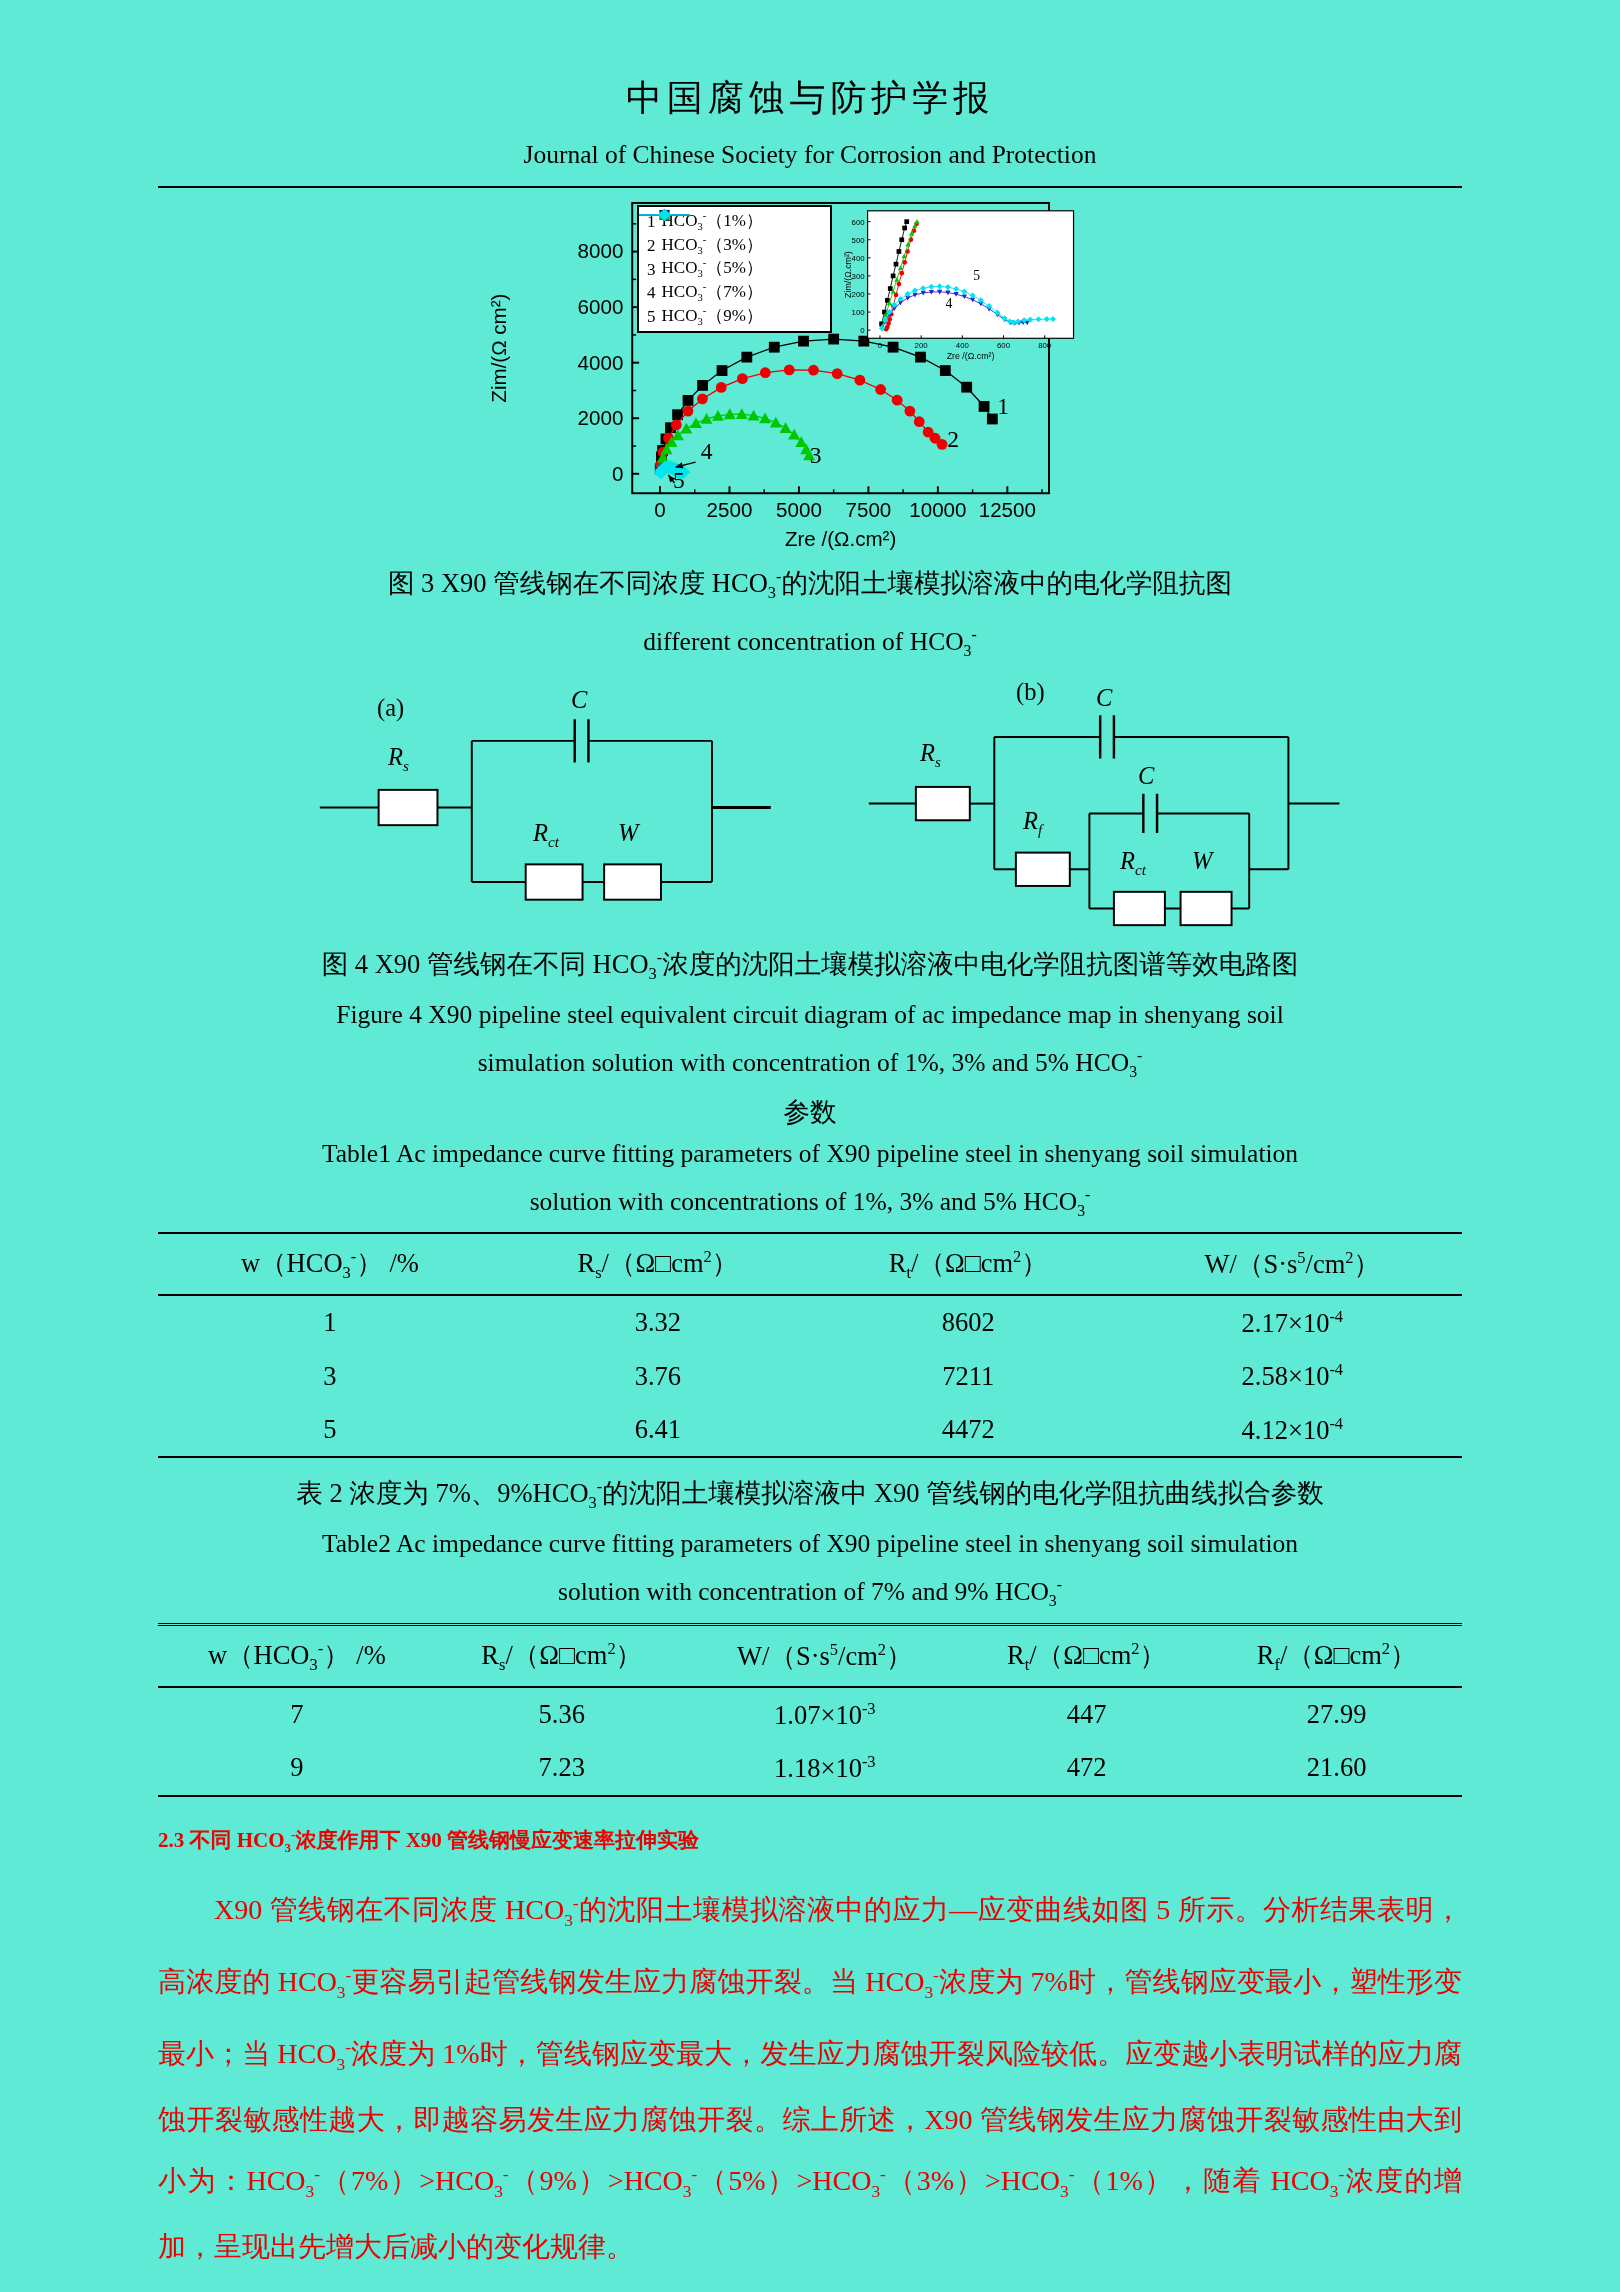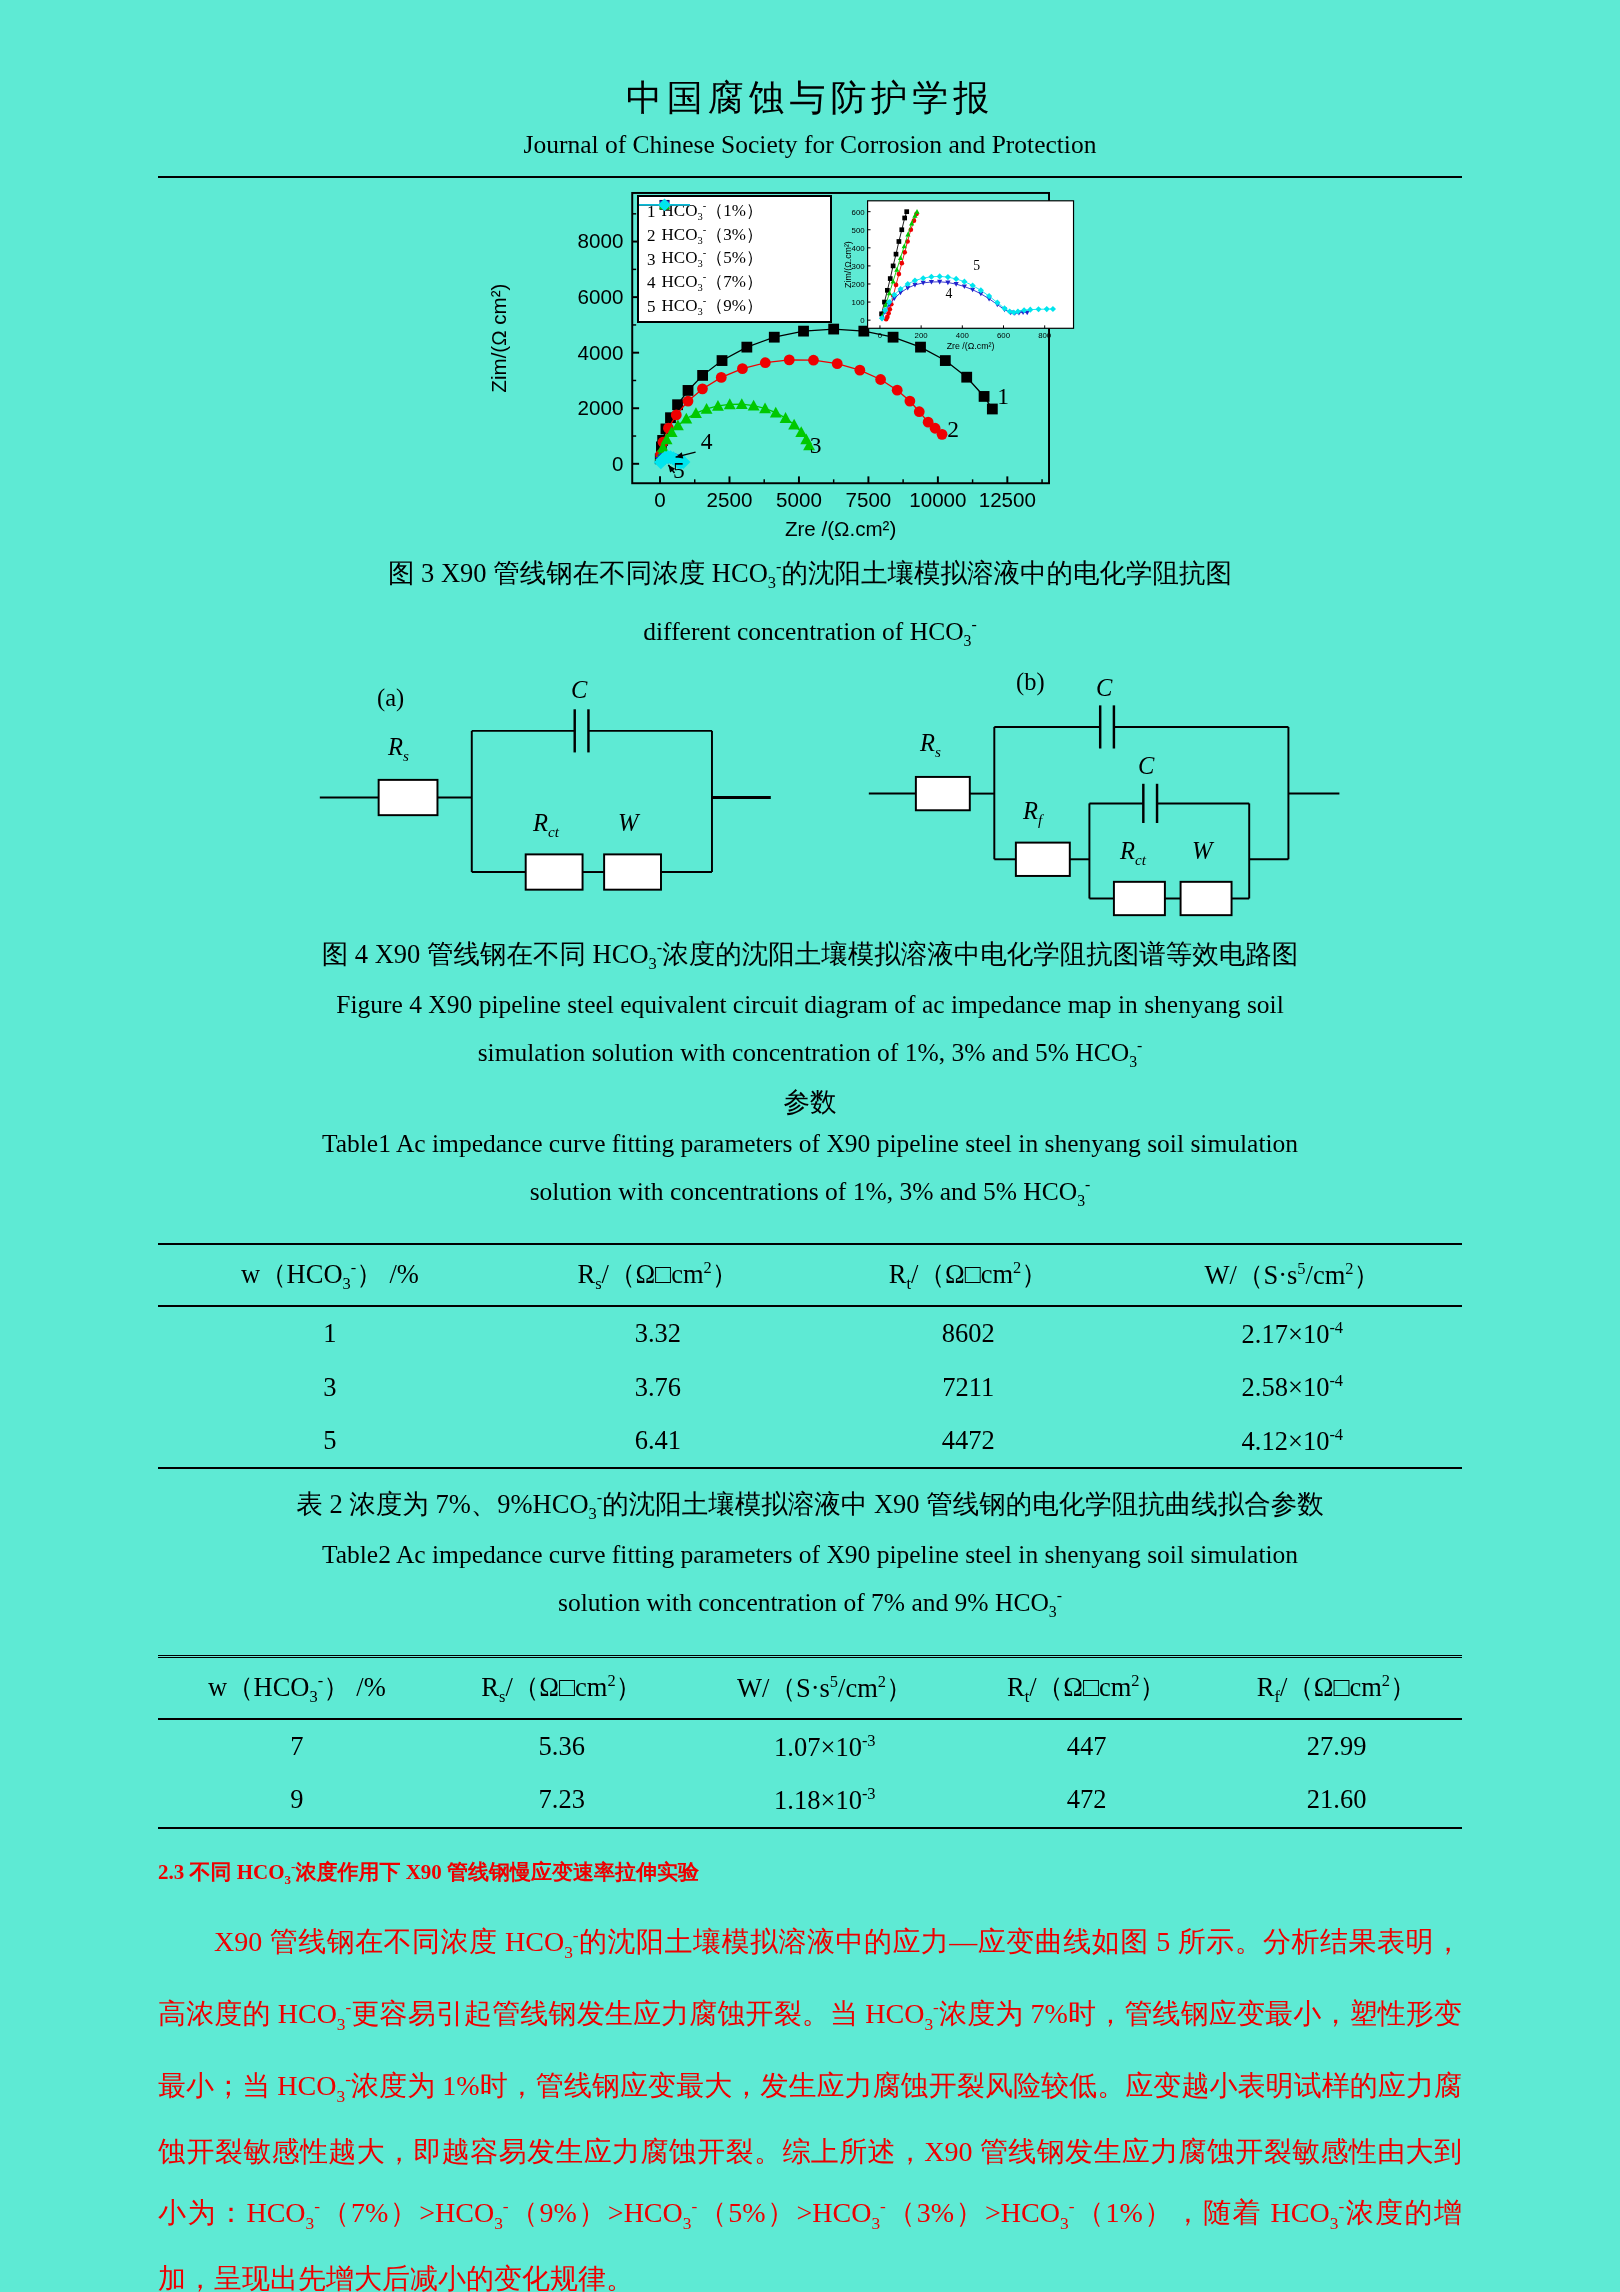--- a/index.html
+++ b/index.html
@@ -3,21 +3,21 @@
 <meta charset="utf-8">
 <style>
   html,body{margin:0;padding:0;background:#888;}
   .page{
     width:1620px;height:2293px;background:#5eead4;margin:0 auto;
     font-family:"Liberation Serif","DejaVu Serif",serif;color:#000;
     position:relative;overflow:hidden;box-sizing:border-box;padding-top:74px;
   }
   .content{width:1304px;margin:0 auto;}
   .jtitle{font-size:36px;text-align:center;letter-spacing:4.9px;font-weight:normal;margin:0;}
-  .jsub{font-size:25.5px;text-align:center;font-weight:normal;margin:7px 0 0 0;}
+  .jsub{font-size:25.5px;text-align:center;font-weight:normal;margin:17px 0 0 0;}
   .rule{border:none;border-top:2.9px solid #000;margin:15.7px 0 0 0;}
   
   #nyquist-chart{position:relative;width:667px;height:355px;margin:13.7px 0 0 330px;}
   #nyquist-chart svg{position:absolute;left:0;top:0;}
   .legend-box{
     position:absolute;left:149px;top:3.9px;width:195px;height:128px;border:2px solid #000;
     background:#fff;box-sizing:border-box;display:flex;flex-direction:column;
     justify-content:space-around;padding:2.9px 2px 2.9px 6.9px;z-index:2;
   }
   .legend-row{display:flex;align-items:center;gap:4.9px;font-size:17px;line-height:1;}
@@ -27,21 +27,21 @@
   sup{font-size:62%;}
   
   .cap{font-size:25.5px;text-align:center;margin:0;line-height:41px;}
   .capzh{font-size:26.5px;}
   
   #circuit{position:relative;width:1098px;height:257px;margin:9.8px auto 0 auto;}
   #circuit svg{position:absolute;left:0;top:0;}
   .clabel{position:absolute;font-size:24.5px;font-style:italic;line-height:1;}
   .clabel.plain{font-style:normal;}
   
-  .dtable{width:100%;border-collapse:collapse;font-size:26.5px;margin-top:23px;}
+  .dtable{width:100%;border-collapse:collapse;font-size:26.5px;margin-top:2px;}
   .dtable th,.dtable td{text-align:center;font-weight:normal;padding:10.8px 3.9px;}
   .dtable thead tr{border-top:2.9px solid #000;border-bottom:2.9px solid #000;}
   .dtable tbody tr:last-child{border-bottom:2.9px solid #000;}
   .t2 thead tr{border-top:3.9px double #000;}
   
   .red-head{color:#ee0000;font-size:21px;font-weight:bold;margin:13.7px 0 0 0;line-height:49px;}
   .red-par{color:#ee0000;font-size:28px;margin:3.9px 0 0 0;line-height:55px;text-align:justify;text-indent:2em;}
 </style>
 </head>
 <body>

